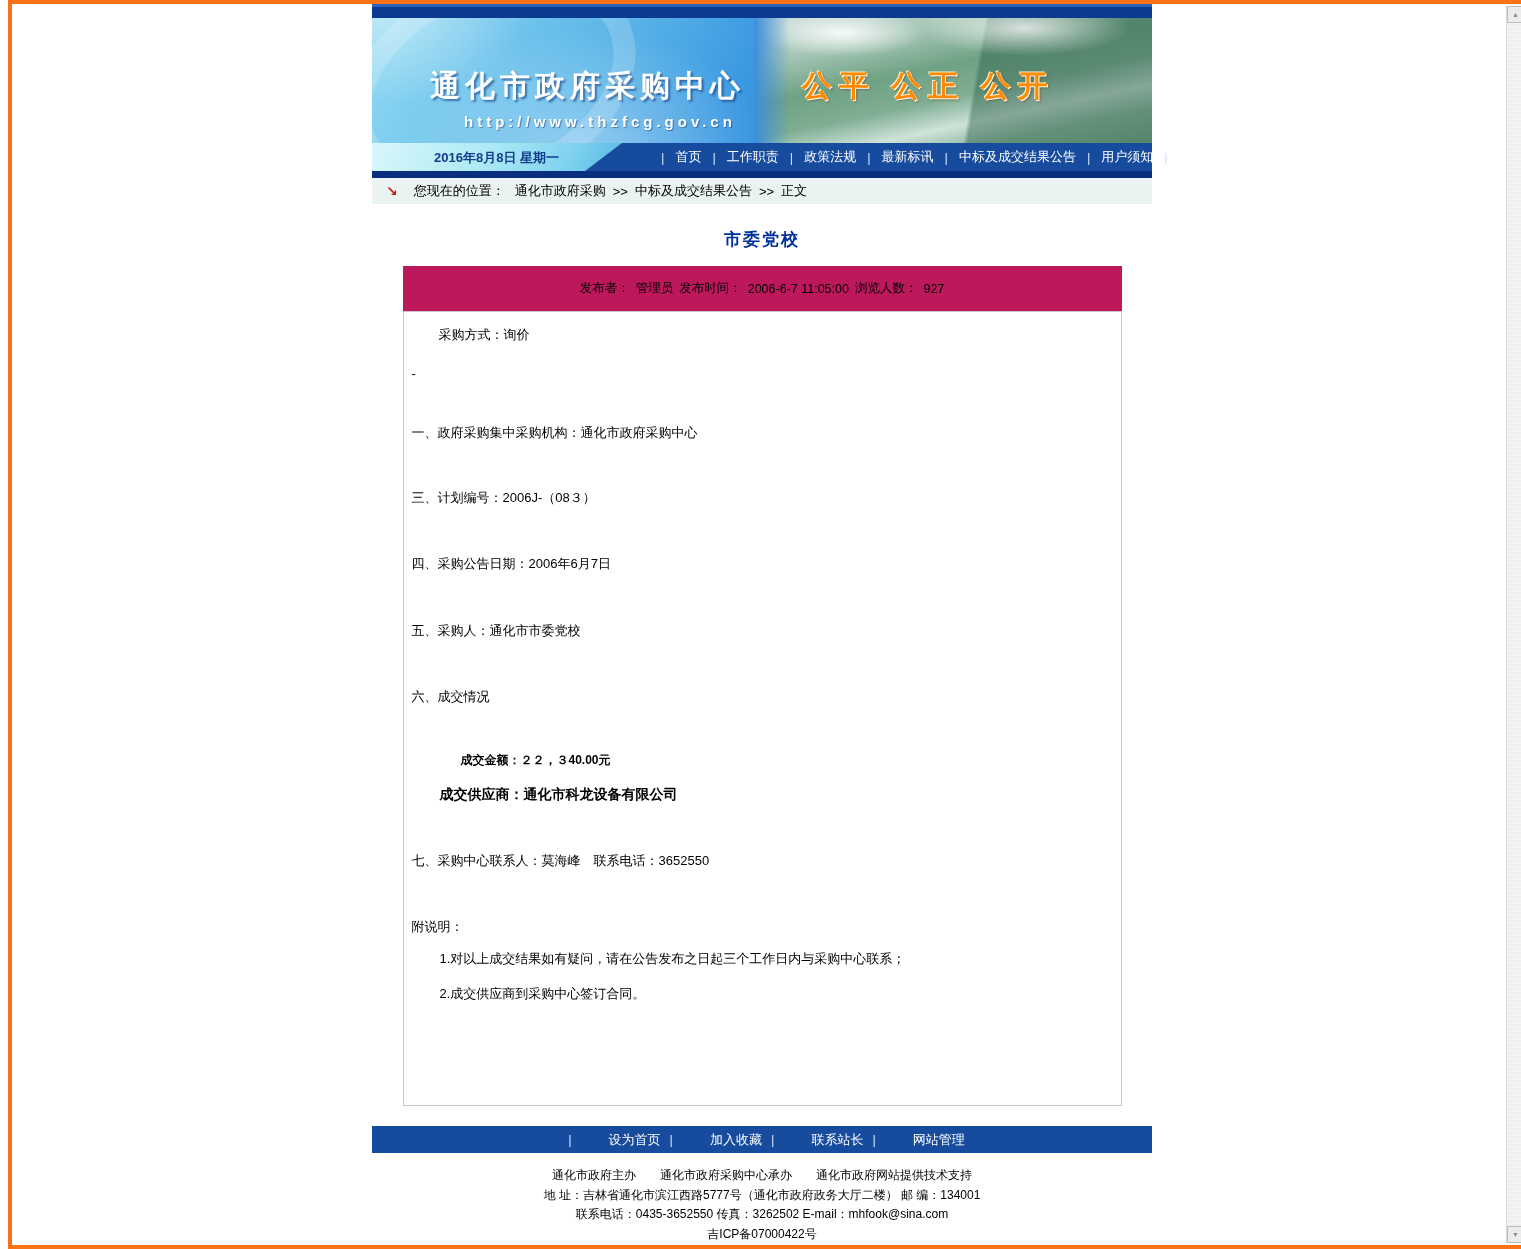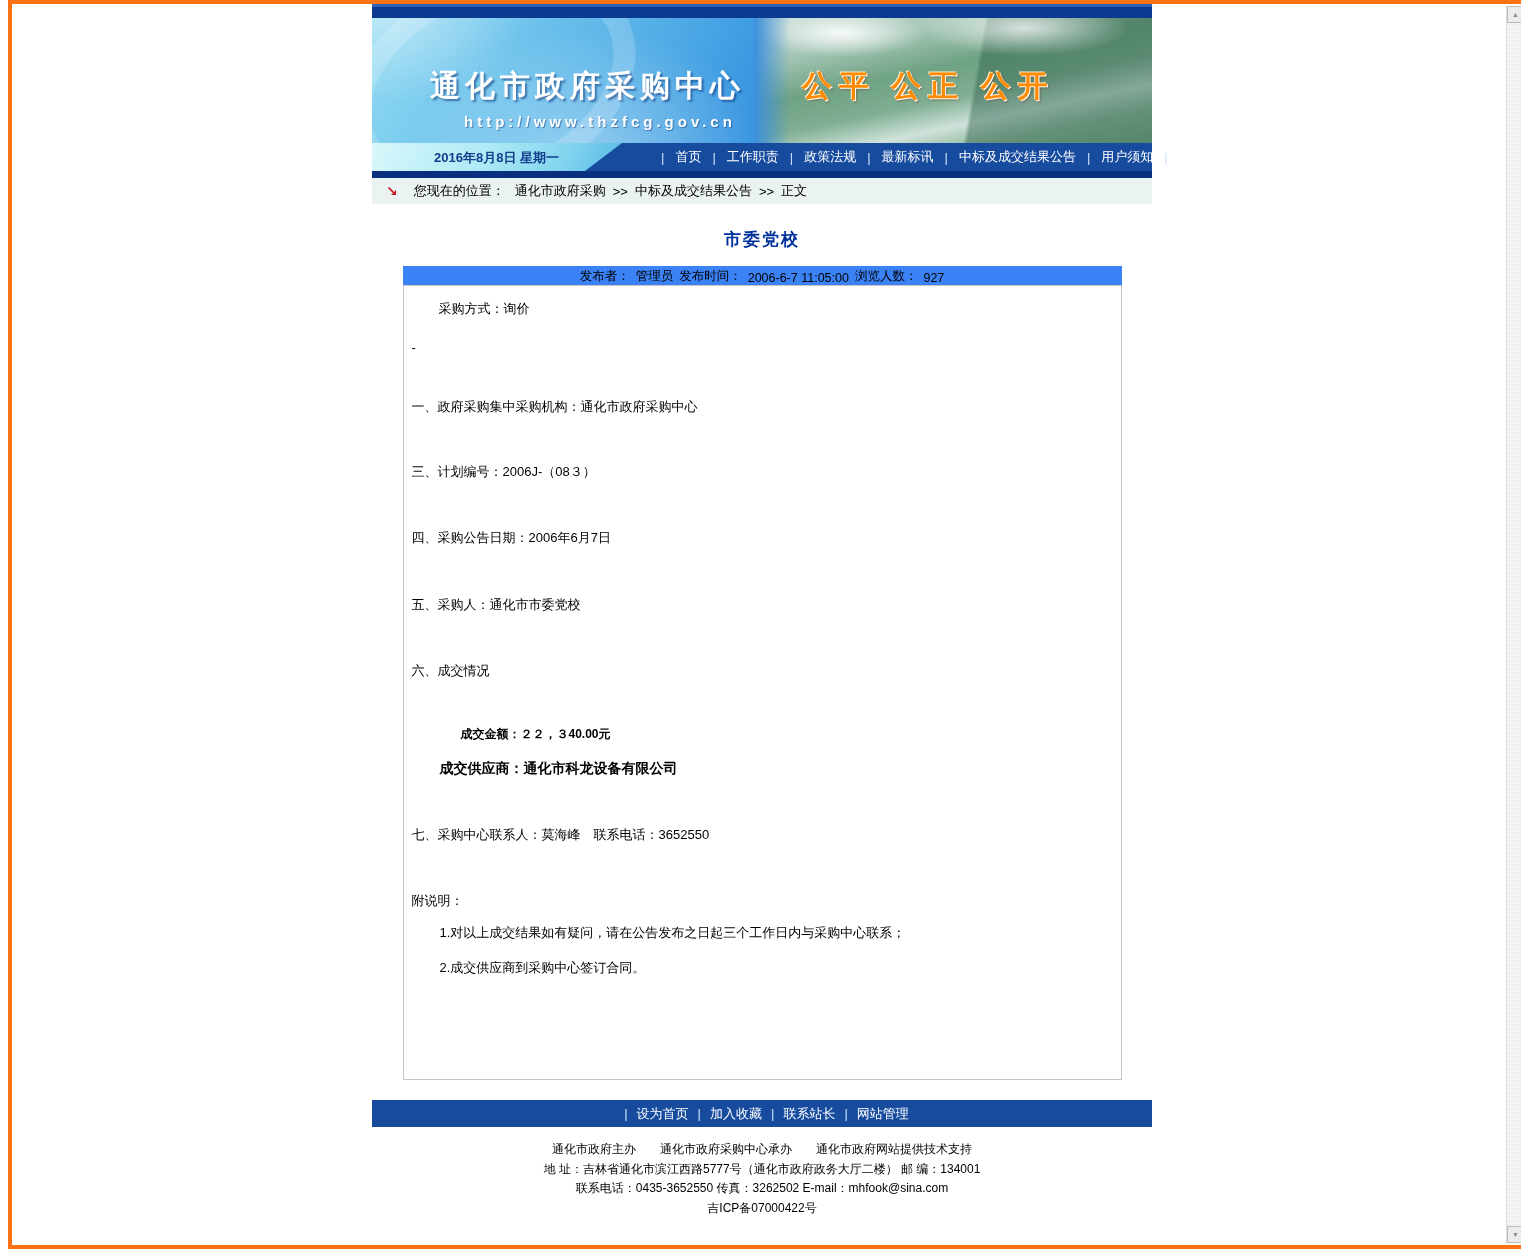--- a/index.html
+++ b/index.html
@@ -84,22 +84,22 @@
   .bc-prefix { margin-right:10px; }
   .bc-sep { margin:0 7px; }
   .bc-link { cursor:pointer; }
 
   
   .article-title {
     margin-top:24px; height:20px; text-align:center;
     color:#00309c; font-size:17px; font-weight:bold; letter-spacing:2px;
   }
   .meta-bar {
-    width:719px; margin:18px auto 0; height:19px; background:#3b82f6;
-    display:flex; align-items:flex-end; justify-content:center;
+    width:719px; margin:18px auto 0; height:45px; background:#be185d;
+    display:flex; align-items:center; justify-content:center;
     font-size:12.5px; color:#000;
   }
   .meta-bar span { margin:0 3px; }
 
   .content-box {
     width:719px; margin:0 auto; min-height:795px;
     border:1px solid #c6c6c6; background:#fff;
     font-size:13px; color:#000; padding:0 8px 30px 8px;
   }
   .content-box p { line-height:17px; }
@@ -118,21 +118,21 @@
   .p12 { margin-top:15px; padding-left:28px; }
   .p13 { margin-top:18px; padding-left:28px; }
 
   
   .footer-nav {
     margin-top:20px; height:27px; background:#164b9e;
     display:flex; align-items:center; justify-content:center;
     color:#ffffff; font-size:13px;
   }
   .footer-nav .sep { padding:0 9px; color:#cfe0ff; }
-  .footer-nav .fitem { cursor:pointer; }
+  .footer-nav .fitem { cursor:pointer;margin-left:28px; }
 
   .footer-info { margin-top:13px; text-align:center; font-size:12px; color:#000; }
   .footer-info p { line-height:19.5px; }
 
   
   .scrollbar {
     position:absolute; top:2px; right:2px; bottom:2px; width:17px;
     background:repeating-linear-gradient(180deg,#f4f4f4 0 2px,#efefef 2px 4px);
     border-left:1px solid #dcdcdc;
   }

